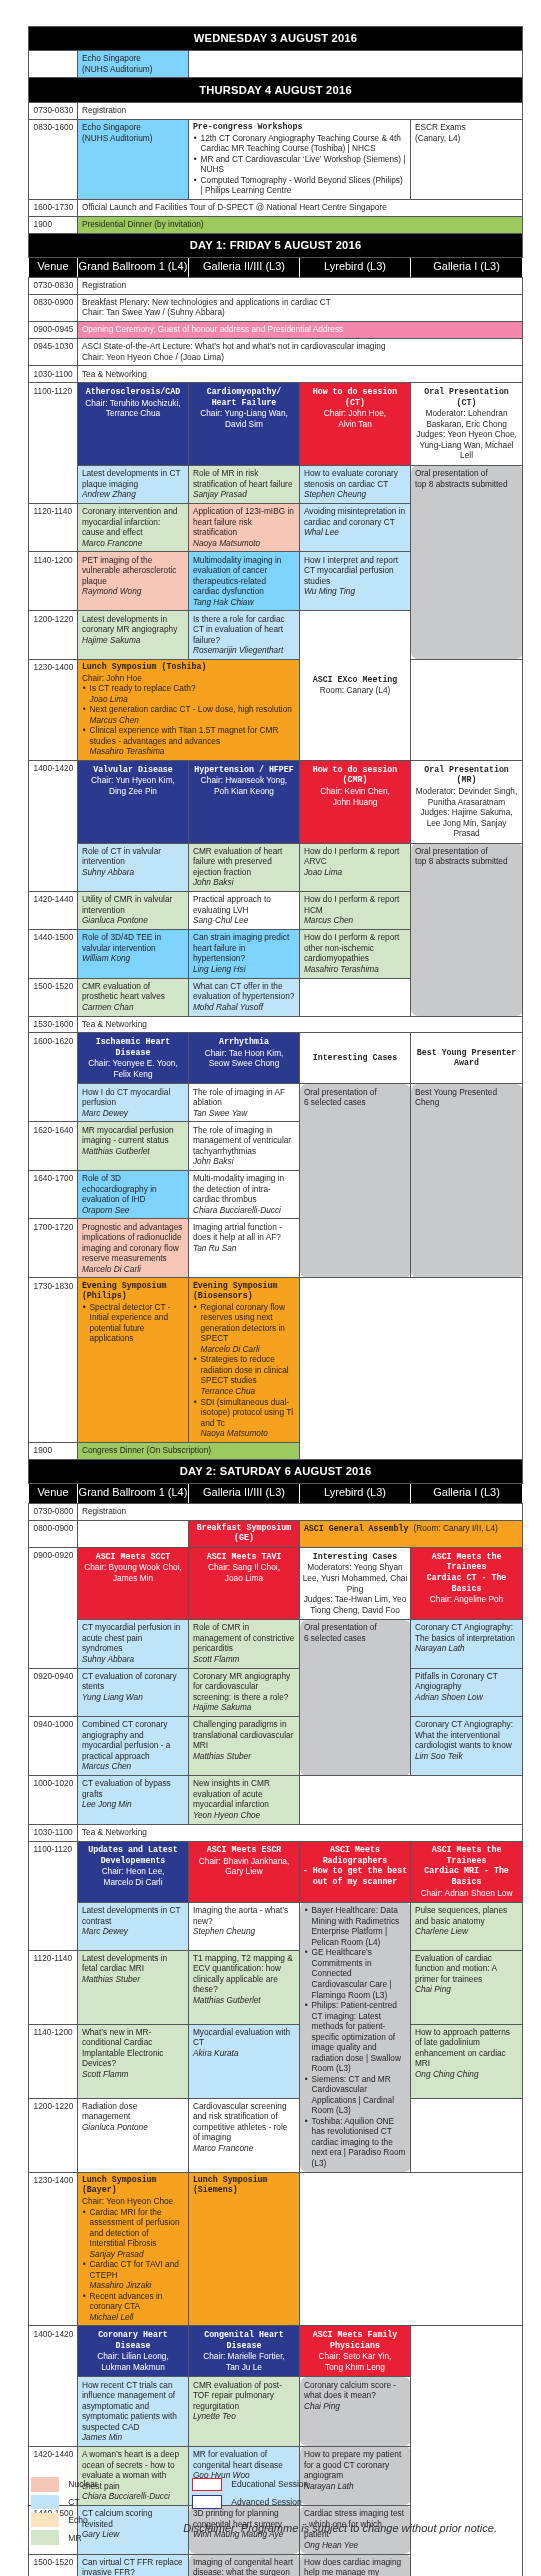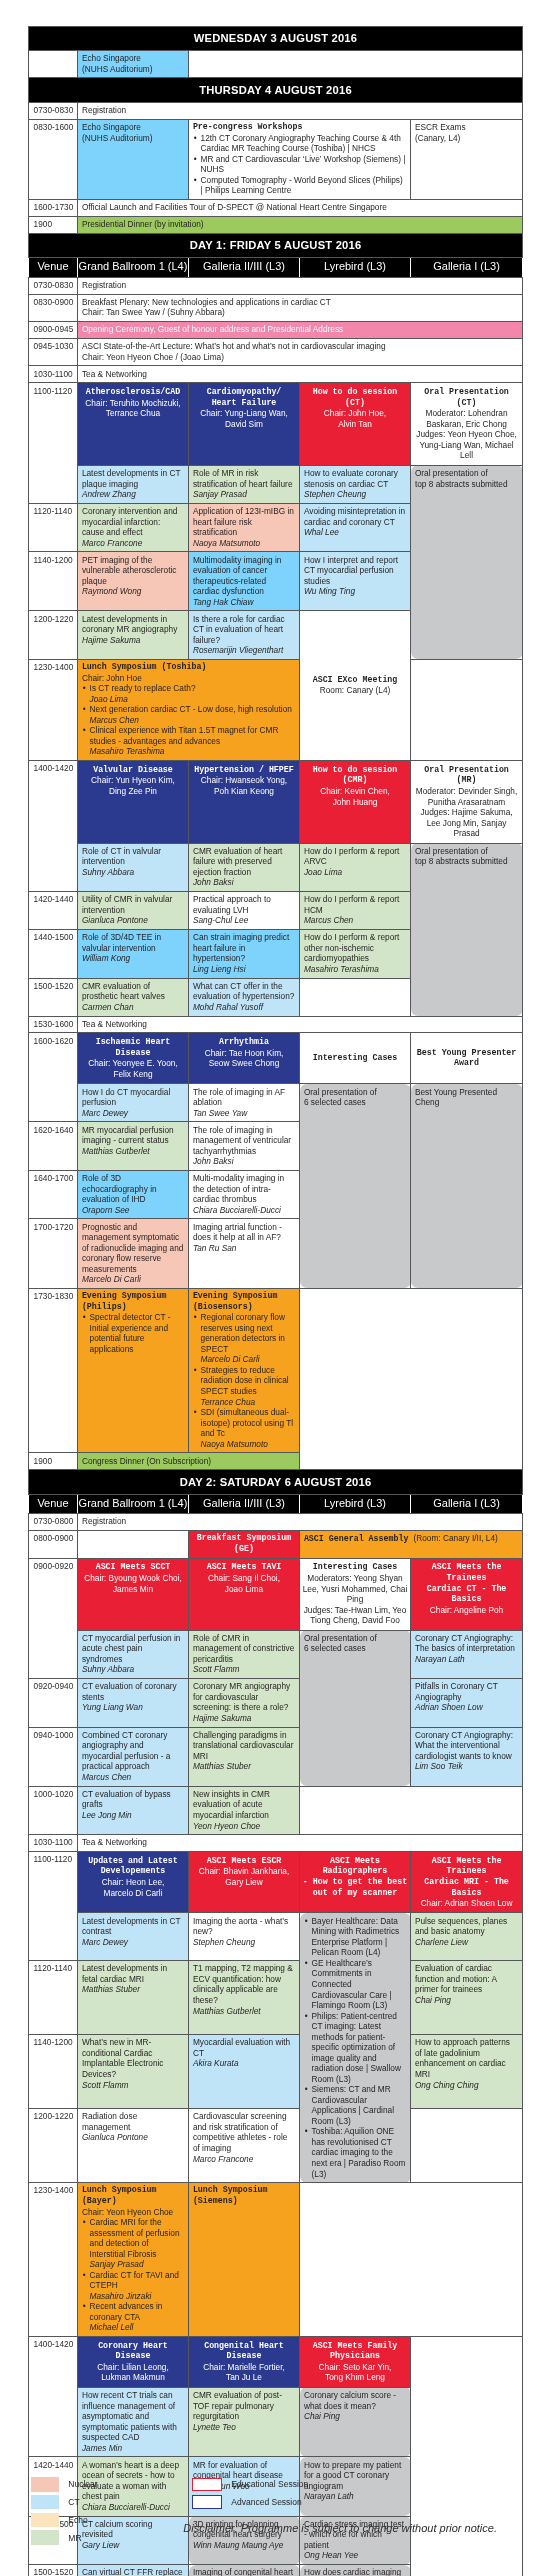--- a/index.html
+++ b/index.html
@@ -396,21 +396,21 @@
             <div class="i">Oraporn See</div>
           </td>
           <td class="l-navy r-navy">
             <div>Multi-modality imaging in the detection of intra-cardiac thrombus</div>
             <div class="i">Chiara Bucciarelli-Ducci</div>
           </td>
         </tr>
         <tr>
           <td class="time">1700-1720</td>
           <td class="bg-nuclear l-navy r-navy b-navy">
-            <div>Prognostic and management symptomatic of radionuclide imaging and coronary flow reserve measurements</div>
+            <div>Prognostic and advantages implications of radionuclide imaging and coronary flow reserve measurements</div>
             <div class="i">Marcelo Di Carli</div>
           </td>
           <td class="l-navy r-navy b-navy">
             <div>Imaging artrial function - does it help at all in AF?</div>
             <div class="i">Tan Ru San</div>
           </td>
         </tr>
         <tr>
           <td class="time">1730-1830</td>
           <td class="bg-orange">

